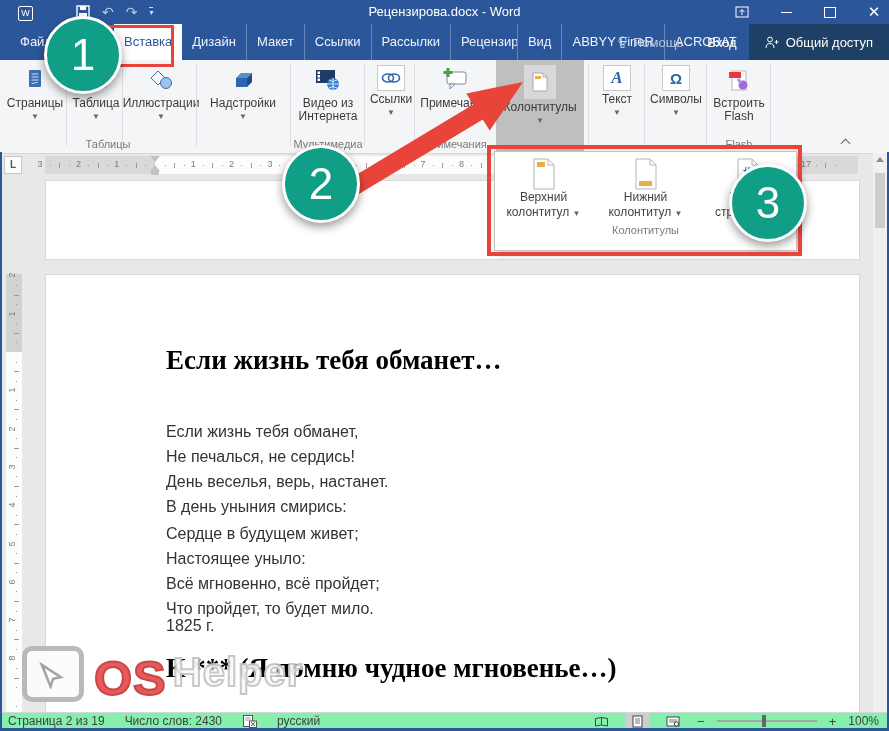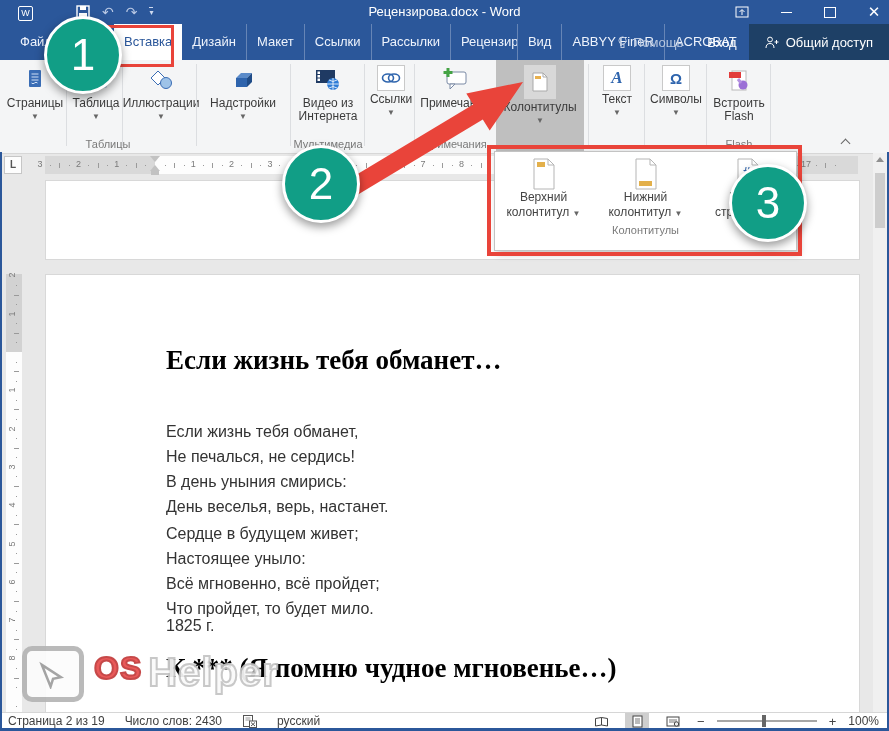--- a/index.html
+++ b/index.html
@@ -90,21 +90,21 @@
 
   .doc-h1,.doc-h2{position:absolute;left:120px;font-family:"Liberation Serif",serif;font-weight:bold;
                   font-size:27px;color:#000;white-space:nowrap}
   .doc-h1{top:70px}
   .doc-h2{top:378px;z-index:6}
   .stanza{position:absolute;left:120px;font-size:16px;color:#333;line-height:25px}
   .st1{top:144px}.st2{top:246px}
   .year{position:absolute;left:120px;top:342px;font-size:16px;color:#333}
 
   
-  .statusbar{position:absolute;left:0;top:712px;width:889px;height:16px;background:#ffffff;
+  .statusbar{position:absolute;left:0;top:712px;width:889px;height:16px;background:#86efac;
              border-top:1px solid #d6d6d6;z-index:10;font-size:12px;color:#3f3f3f}
   .sb-left{position:absolute;left:8px;top:0;height:16px;display:flex;align-items:center;gap:20px}
   .sb-right{position:absolute;right:10px;top:0;height:16px;display:flex;align-items:center;gap:12px}
   .viewbtn{display:flex;align-items:center;justify-content:center;width:24px;height:16px}
   .viewbtn.active{background:#cfcfcf}
   .zoomtrack{width:100px;height:2px;background:#a6a6a6;position:relative}
   .zoomthumb{position:absolute;left:45px;top:-5px;width:4px;height:12px;background:#666}
   .zchar{font-size:13px;color:#444}
   .bluestrip{position:absolute;left:0;top:728px;width:889px;height:3px;background:#2b579a;z-index:11}
   .winborder{position:absolute;top:152px;width:2px;height:579px;background:#2b579a;z-index:12}
@@ -128,21 +128,21 @@
   .badge{position:absolute;width:72px;height:72px;border-radius:50%;background:#119e86;
          border:3px solid #fff;box-shadow:0 4px 10px rgba(0,0,0,.4);color:#fff;font-size:44px;
          display:flex;align-items:center;justify-content:center;z-index:9}
   .badge.b1{left:44px;top:16px}
   .badge.b2{left:282px;top:145px}
   .badge.b3{left:729px;top:164px}
 
   .watermark{position:absolute;left:22px;top:646px;z-index:5;display:flex;align-items:flex-start;opacity:.92}
   .wm-logo{width:52px;height:46px;border:5px solid #b5b5b5;border-radius:10px;background:#fcfcfc;
            display:flex;align-items:center;justify-content:center}
-  .wm-os{margin-left:10px;margin-top:4px;font-size:32px;font-weight:bold;color:#e84b4b;
+  .wm-os{margin-left:10px;margin-top:4px;font-size:49px;font-weight:bold;color:#e84b4b;
          -webkit-text-stroke:2px #c23a3a;letter-spacing:1px}
   .wm-helper{margin-left:6px;margin-top:4px;font-size:40px;font-weight:bold;color:#fafafa;
              -webkit-text-stroke:2px #c4c4c4;letter-spacing:1px}
 </style>
 </head>
 <body>
 
 <div class="app">
 
   <div class="titlebar">
@@ -437,22 +437,22 @@
   <div class="ind-left"></div>
   <div class="ind-right"></div>
 
   <div class="docarea">
     <div class="page1"></div>
     <div class="page2">
       <div class="doc-h1">Если жизнь тебя обманет…</div>
       <div class="stanza st1">
         <div>Если жизнь тебя обманет,</div>
         <div>Не печалься, не сердись!</div>
+        <div>День веселья, верь, настанет.</div>
         <div>В день уныния смирись:</div>
-        <div>День веселья, верь, настанет.</div>
       </div>
       <div class="stanza st2">
         <div>Сердце в будущем живет;</div>
         <div>Настоящее уныло:</div>
         <div>Всё мгновенно, всё пройдет;</div>
         <div>Что пройдет, то будет мило.</div>
       </div>
       <div class="year">1825 г.</div>
       <div class="doc-h2">К *** (Я помню чудное мгновенье…)</div>
     </div>

